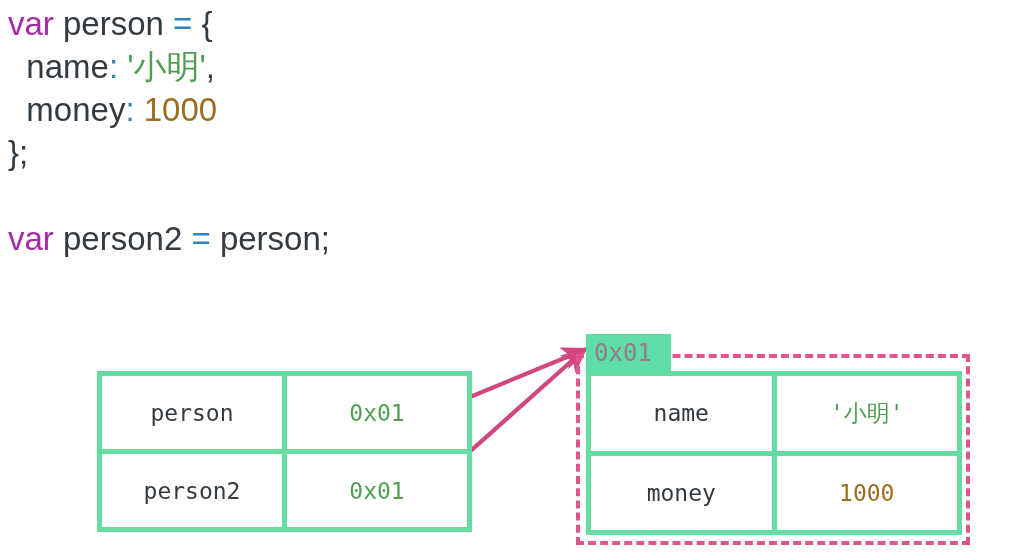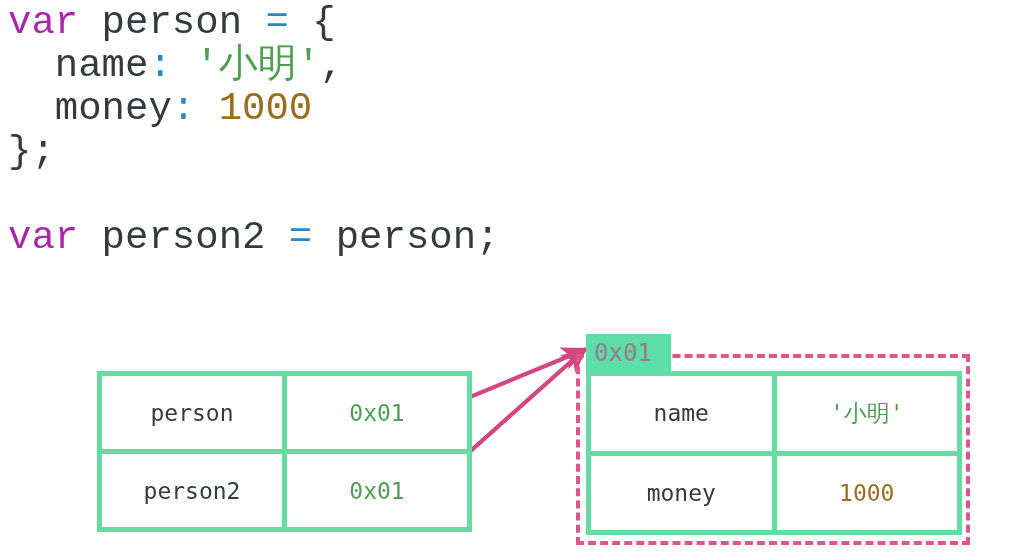--- a/index.html
+++ b/index.html
@@ -13,22 +13,22 @@
     position: relative;
     overflow: hidden;
     font-family: "DejaVu Sans Mono", "Liberation Mono", monospace;
   }
 
   
   #code-block {
     position: absolute;
     left: 8px;
     top: 2px;
-    font-family: Liberation Mono, monospace;
-    font-size: 39px;
+    font-family: Liberation Sans, sans-serif;
+    font-size: 33px;
     line-height: 43px;
     white-space: pre;
     color: #333a40;
   }
   .code-line { white-space: pre; }
   .tok-keyword { color: #a829a8; }
   .tok-plain   { color: #333a40; }
   .tok-punct   { color: #2e86c1; }
   .tok-string  { color: #4f9e52; }
   .tok-number  { color: #9a6d20; }

